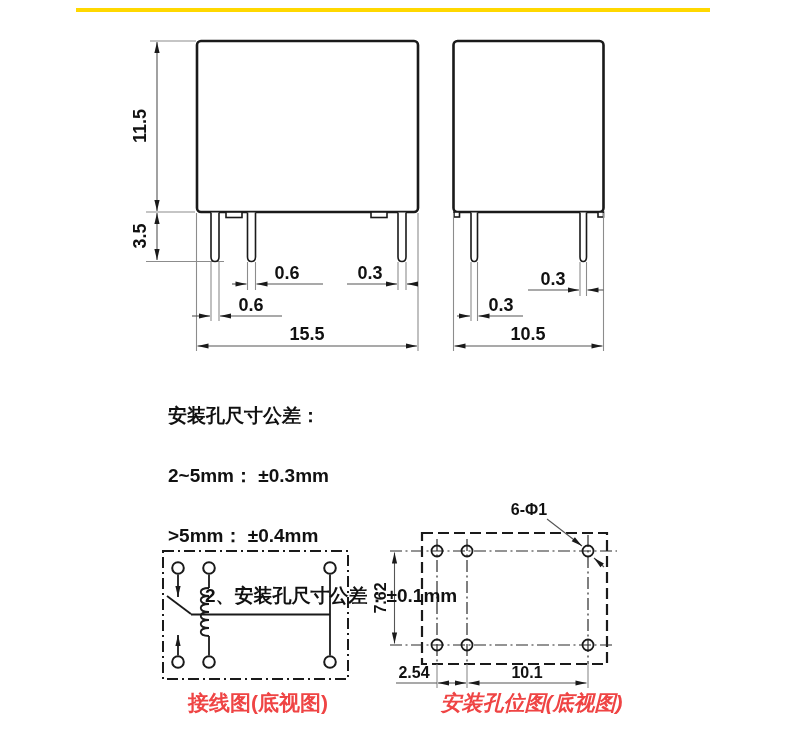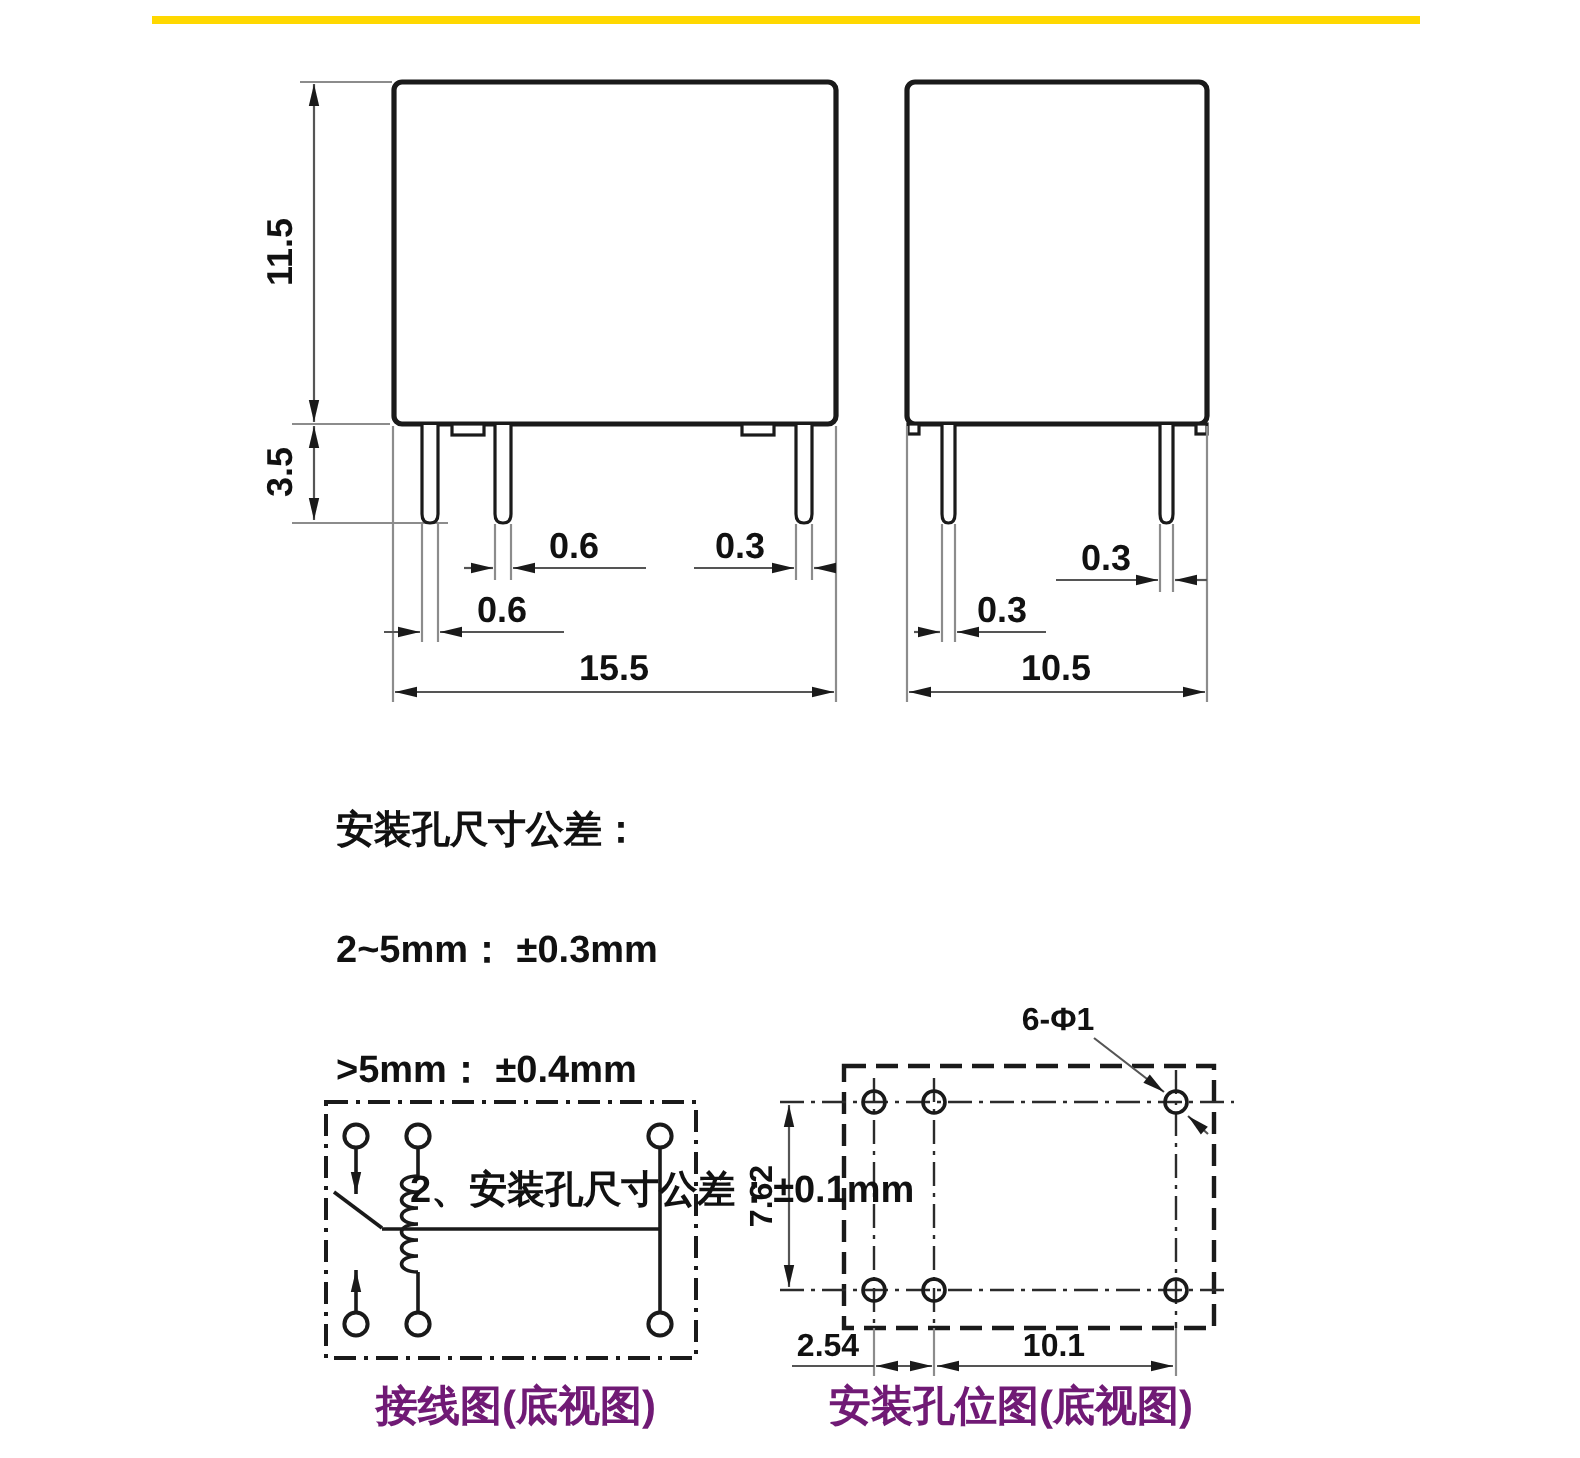--- a/index.html
+++ b/index.html
@@ -11,24 +11,24 @@
   .body{stroke:#1a1a1a;stroke-width:2.6;fill:#ffffff;}
   .pin{stroke:#1a1a1a;stroke-width:1.6;fill:#ffffff;}
   .ext{stroke:#8c8c8c;stroke-width:1.1;fill:none;}
   .dim{stroke:#555555;stroke-width:1.1;fill:none;}
   .cl{stroke:#2b2b2b;stroke-width:1.2;fill:none;stroke-dasharray:12 3.5 2 3.5;}
   .dlabel{font-size:18px;font-weight:bold;fill:#111;}
   .slabel{font-size:16px;font-weight:bold;fill:#111;}
   .notes{position:absolute;left:168px;top:366px;font-size:19px;font-weight:bold;
          color:#111;line-height:20px;white-space:pre;}
   .notes .indent{margin-left:37px;}
-  .caption{position:absolute;top:689px;font-size:21px;font-weight:bold;color:#701a75;
+  .caption{position:absolute;top:689px;font-size:21px;font-weight:bold;color:#ef4444;
            text-align:center;}
   #caption-wiring{left:158px;width:200px;}
-  #caption-mounting{left:398px;width:215px;}
+  #caption-mounting{left:424px;width:215px;font-style:italic;}
 </style>
 </head>
 <body>
 
 <div id="stage">
 
   <div id="accent-bar"></div>
 
   <svg width="790" height="729" viewBox="0 0 790 729">
     <defs>

